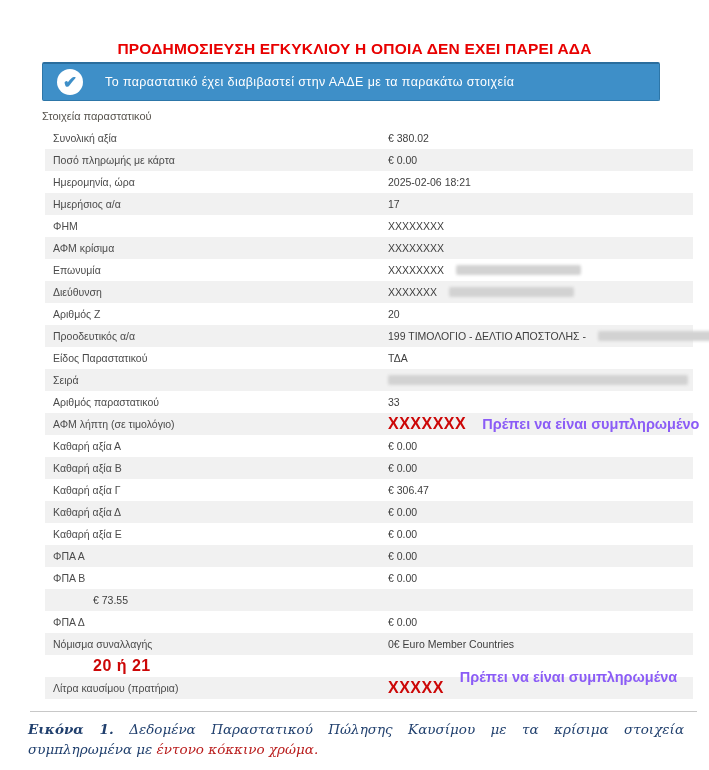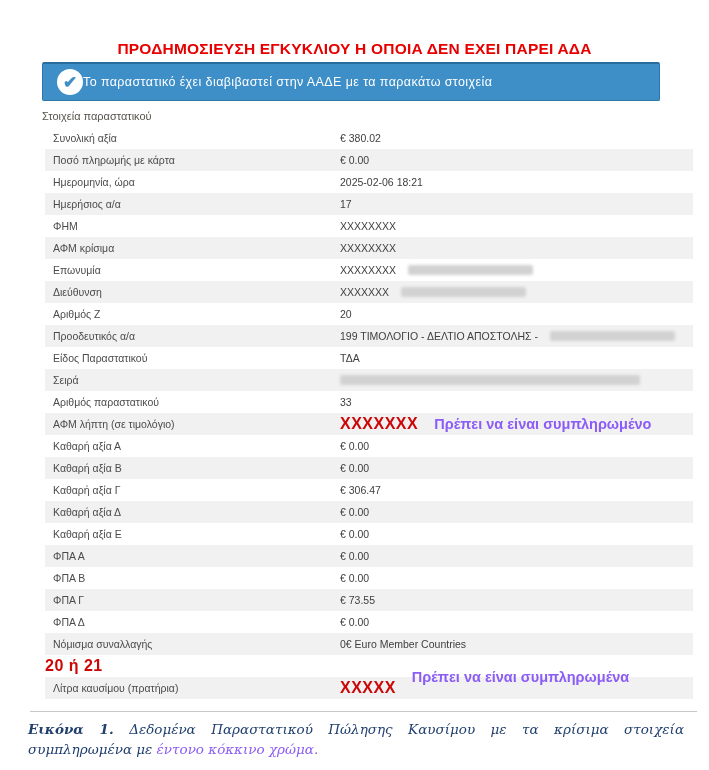--- a/index.html
+++ b/index.html
@@ -43,20 +43,21 @@
     justify-content: center;
     color: #3e8fc8;
     font-weight: bold;
     font-size: 17px;
     line-height: 1;
     flex: 0 0 auto;
   }
   .banner-text {
     color: #ffffff;
     font-size: 12.5px;
+    margin-left: 22px;
     letter-spacing: 0.4px;
   }
   .section-label {
     position: absolute;
     left: 42px; top: 110px;
     font-size: 11px;
     color: #57534d;
   }
   .details-table {
     position: absolute;
@@ -76,21 +77,21 @@
     color: #4b4b4b;
     flex: 0 0 auto;
   }
   .cell-value {
     flex: 1;
     display: flex;
     align-items: center;
     font-size: 10.5px;
     color: #3e3e3e;
   }
-  .row-value { white-space: nowrap; }
+  .row-value { white-space: nowrap; margin-left: 48px; }
   .row-value.red {
     color: #cc0707;
     font-weight: bold;
     font-size: 16px;
     letter-spacing: 0.5px;
   }
   .row-note {
     color: #8b5cf6;
     font-weight: bold;
     font-size: 14.5px;
@@ -118,21 +119,21 @@
     left: 28px; top: 719px;
     width: 656px;
     font-family: "DejaVu Serif", "Liberation Serif", serif;
     font-style: italic;
     font-size: 13.5px;
     color: #21406e;
     line-height: 1.5;
     text-align: justify;
   }
   .caption .fig { font-weight: bold; }
-  .caption .hl  { color: #8b5cf6; }
+  .caption .hl  { color: #b91c1c; }
 </style>
 </head>
 <body>
 
 <div class="page">
 
   <div class="doc-title">ΠΡΟΔΗΜΟΣΙΕΥΣΗ ΕΓΚΥΚΛΙΟΥ Η ΟΠΟΙΑ ΔΕΝ ΕΧΕΙ ΠΑΡΕΙ ΑΔΑ</div>
 
   <div class="banner">
     <div class="check-circle">
@@ -311,21 +312,20 @@
 
     <div class="row">
       <div class="cell-label row-label">ΦΠΑ Β</div>
       <div class="cell-value">
         <span class="row-value">€ 0.00</span>
 
       </div>
     </div>
 
     <div class="row">
-      <div class="cell-label row-label">ΦΠΑ Γ</div>
       <div class="cell-value">
         <span class="row-value">€ 73.55</span>
 
       </div>
     </div>
 
     <div class="row">
       <div class="cell-label row-label">ΦΠΑ Δ</div>
       <div class="cell-value">
         <span class="row-value">€ 0.00</span>

